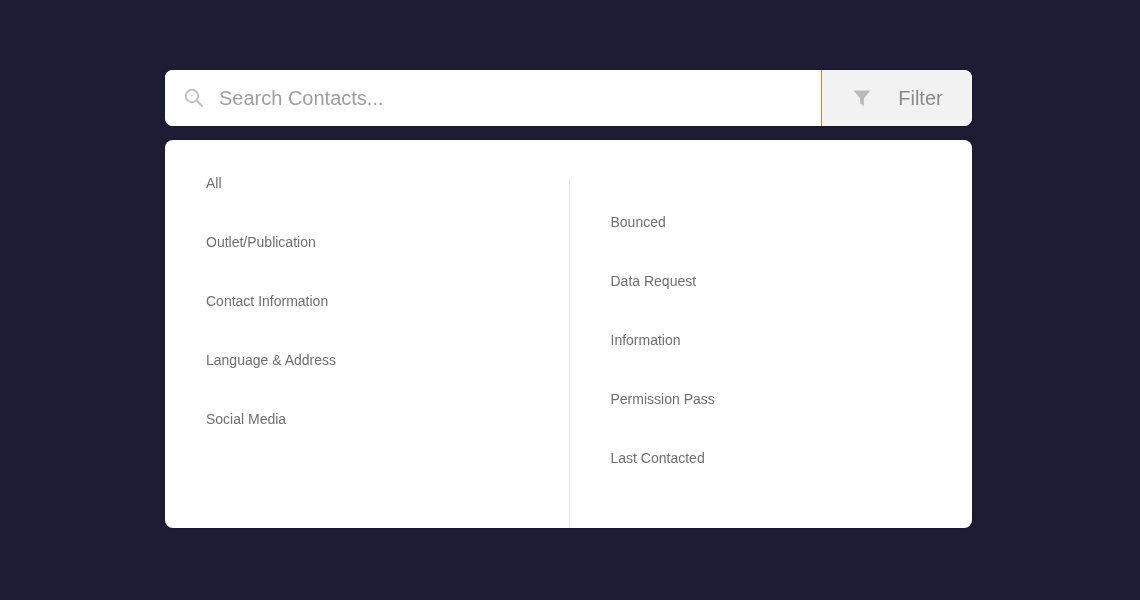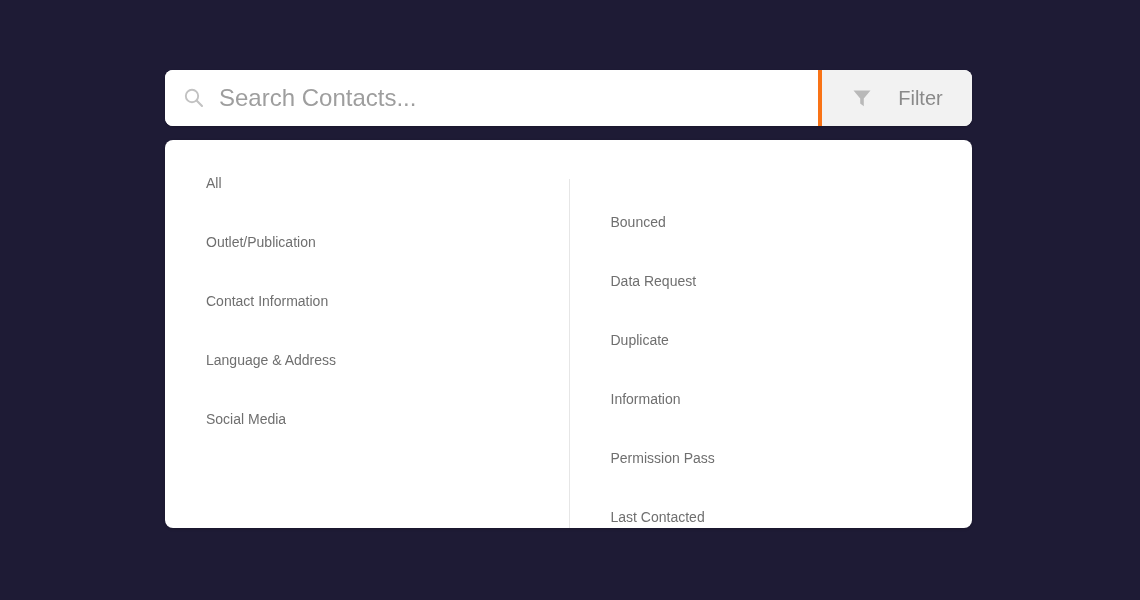--- a/index.html
+++ b/index.html
@@ -52,35 +52,35 @@
     margin-right: 14px;
   }
   .search-icon svg { display: block; }
 
   .search-input {
     flex: 1 1 auto;
     border: none;
     outline: none;
     background: transparent;
     font-family: "Liberation Sans", sans-serif;
-    font-size: 24px;
+    font-size: 20px;
     color: #6f6f6f;
     padding: 0;
     min-width: 0;
   }
   .search-input::placeholder {
     color: #9e9e9e;
     opacity: 1;
   }
 
   .filter-button {
     flex: 0 0 auto;
     width: 150px;
     background: #f2f2f2;
-    border-left: 4px solid #f97316;
+    border-left: 1px solid #f97316;
     display: flex;
     align-items: center;
     justify-content: center;
     gap: 25px;
     cursor: pointer;
     user-select: none;
   }
 
   .filter-icon {
     width: 22px;
@@ -165,21 +165,20 @@
       <div class="menu-item">All</div>
       <div class="menu-item">Outlet/Publication</div>
       <div class="menu-item">Contact Information</div>
       <div class="menu-item">Language &amp; Address</div>
       <div class="menu-item">Social Media</div>
     </div>
 
     <div class="panel-col right">
       <div class="menu-item">Bounced</div>
       <div class="menu-item">Data Request</div>
-      <div class="menu-item">Duplicate</div>
       <div class="menu-item">Information</div>
       <div class="menu-item">Permission Pass</div>
       <div class="menu-item">Last Contacted</div>
     </div>
 
   </div>
 
 </div>
 
 </body></html>

